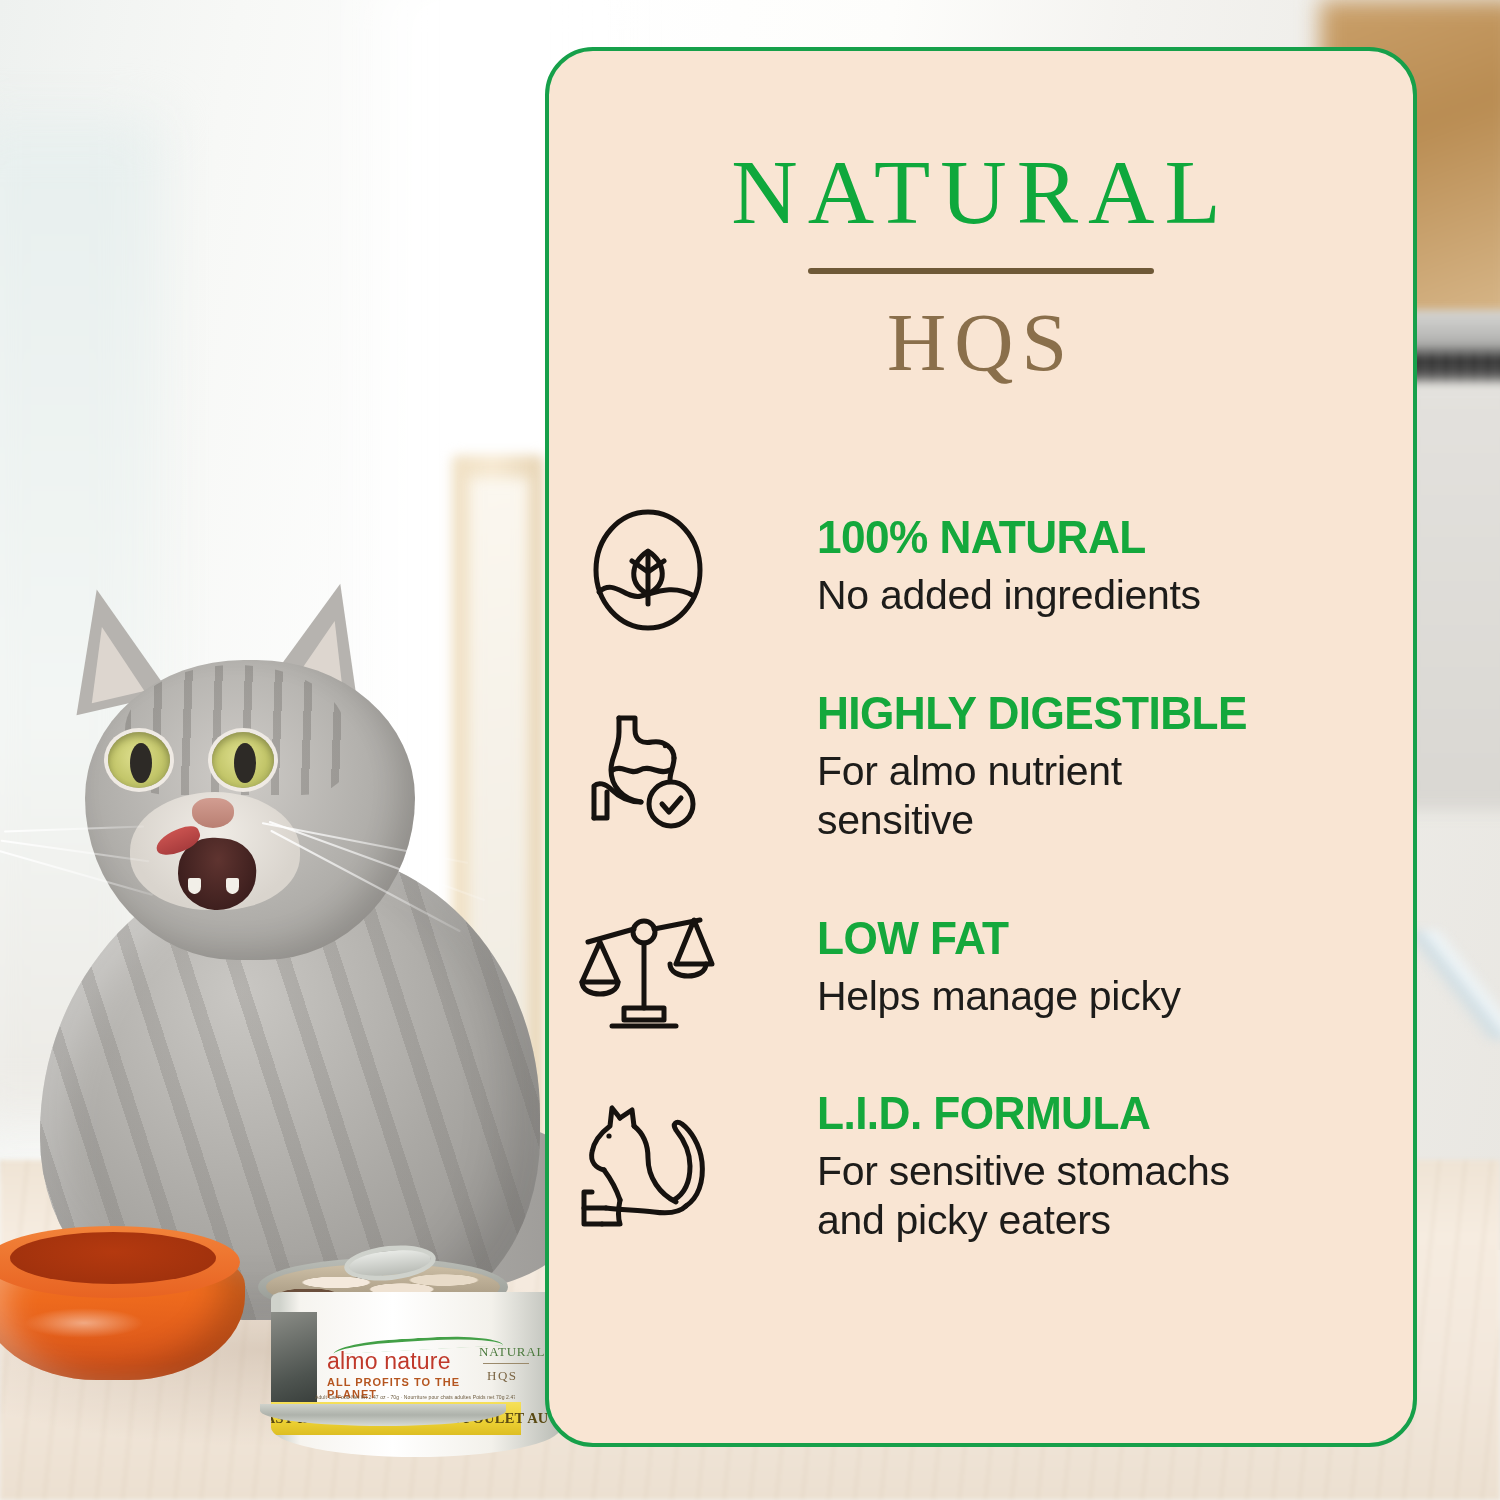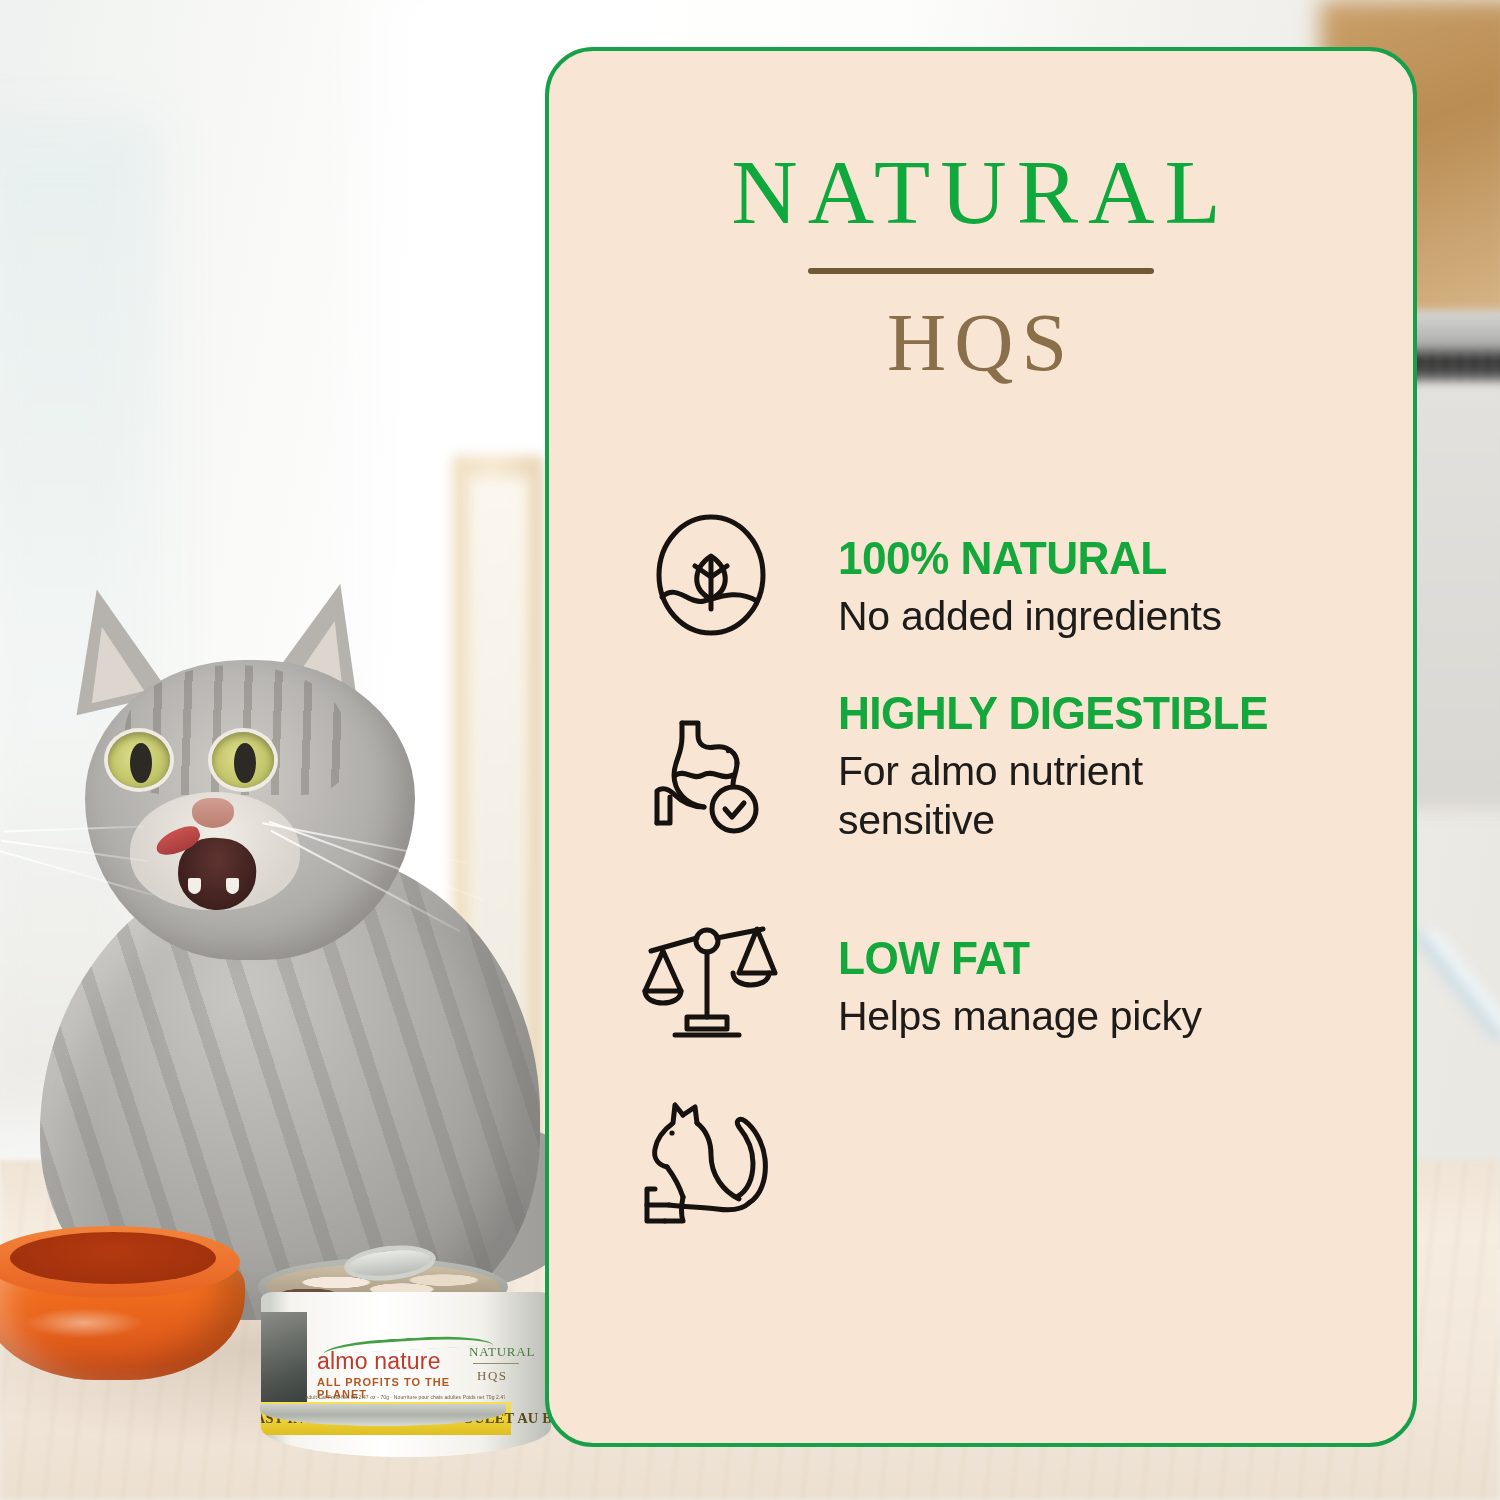--- a/index.html
+++ b/index.html
@@ -227,21 +227,21 @@
       radial-gradient(ellipse at 44% 26%, #5d4433 0 7%, rgba(0,0,0,0) 8%),
       linear-gradient(180deg,#cdbfa6,#9d8f78);
   }
   .can-pulltab {
     position: absolute; left: 92px; top: -12px; width: 92px; height: 34px;
     border: 5px solid #cfd2cc; border-radius: 50%;
     background: linear-gradient(180deg,#e8eae6,#b9bcb6);
     transform: rotate(-6deg);
   }
   .can-body {
-    position: absolute; left: 9px; top: 34px; width: 290px; height: 165px;
+    position: absolute; left: 19px; top: 34px; width: 290px; height: 165px;
     background: linear-gradient(90deg,#cfd2cb 0 3%, #f6f4ef 10%, #ffffff 42%, #f3f1eb 76%, #b9bcb5 100%);
     border-radius: 12px 12px 50% 50% / 8px 8px 18% 18%;
     overflow: hidden;
   }
   .can-catpic {
     position: absolute; left: 0px; top: 20px; width: 46px; height: 108px;
     background: linear-gradient(160deg,#8b8d87,#4e5450 60%,#2e3431);
   }
   .can-swoosh {
     position: absolute; left: 62px; top: 46px; width: 170px; height: 12px;
@@ -320,24 +320,25 @@
     font-family: "Liberation Serif", serif;
     font-size: 82px; color: #8a6f4b;
     letter-spacing: 8px; line-height: 1;
     margin-top: 28px; font-weight: 400;
   }
 
   .features {
     position: absolute; left: 0; top: 440px; width: 100%;
   }
   .feature {
-    display: flex; align-items: flex-end;
-    padding: 0 40px 0 87px;
+    display: flex; align-items: center;
+    padding: 0 40px 0 24px;
     margin-bottom: 46px;
     min-height: 150px;
+    gap: 42px;
   }
   .feature-icon {
     width: 150px; flex: 0 0 150px;
     display: flex; align-items: center; justify-content: center;
     padding-top: 8px;
   }
   .feature-icon svg { display: block; }
   .feature-text { flex: 1; padding-left: 52px; padding-top: 2px; }
   .feature-title {
     color: #14a83c;
@@ -522,17 +523,24 @@
             <path d="M58 26 C68 34 72 46 72 58 C72 78 84 94 100 102"></path>
             <path d="M28 70 C34 78 40 88 44 100"></path>
             <path d="M16 92 L8 92 L8 108 L30 108"></path>
             <path d="M8 108 L8 124 L26 124"></path>
             <path d="M30 108 C44 110 62 110 78 112 C92 114 104 112 110 106"></path>
             <path d="M44 100 C42 110 42 118 44 124 L26 124"></path>
             <path d="M110 106 C122 98 128 82 126 62 C124 44 114 30 106 24 C100 20 96 24 100 30 C108 40 114 52 114 66 C114 82 108 94 98 100"></path>
             <circle cx="33" cy="36" r="2.6" fill="#16120f" stroke="none"></circle>
           </svg>
         </div>
+        <div class="feature-text">
+          <div class="feature-title">L.I.D. FORMULA</div>
+          <div class="feature-desc">
+            <span>For sensitive stomachs</span>
+            <span class="l2">and picky eaters</span>
+          </div>
+        </div>
       </div>
 
     </div>
   </div>
 </div>
 
 </body></html>

